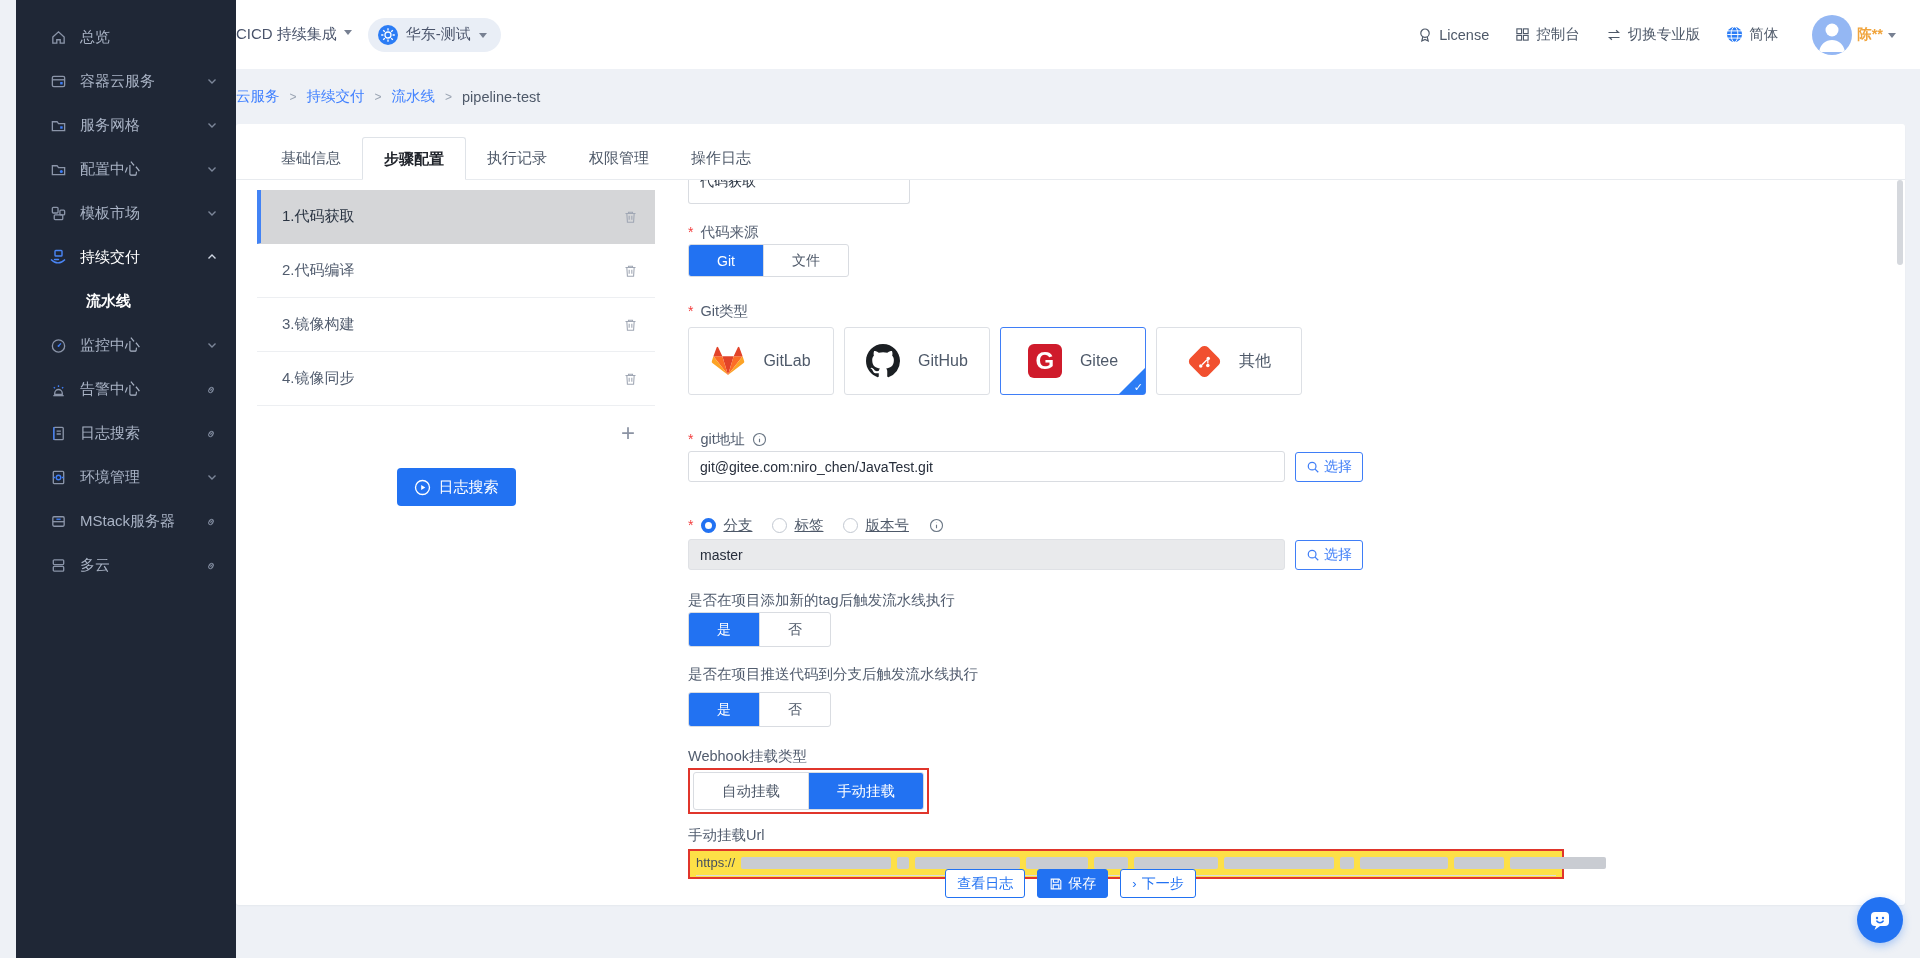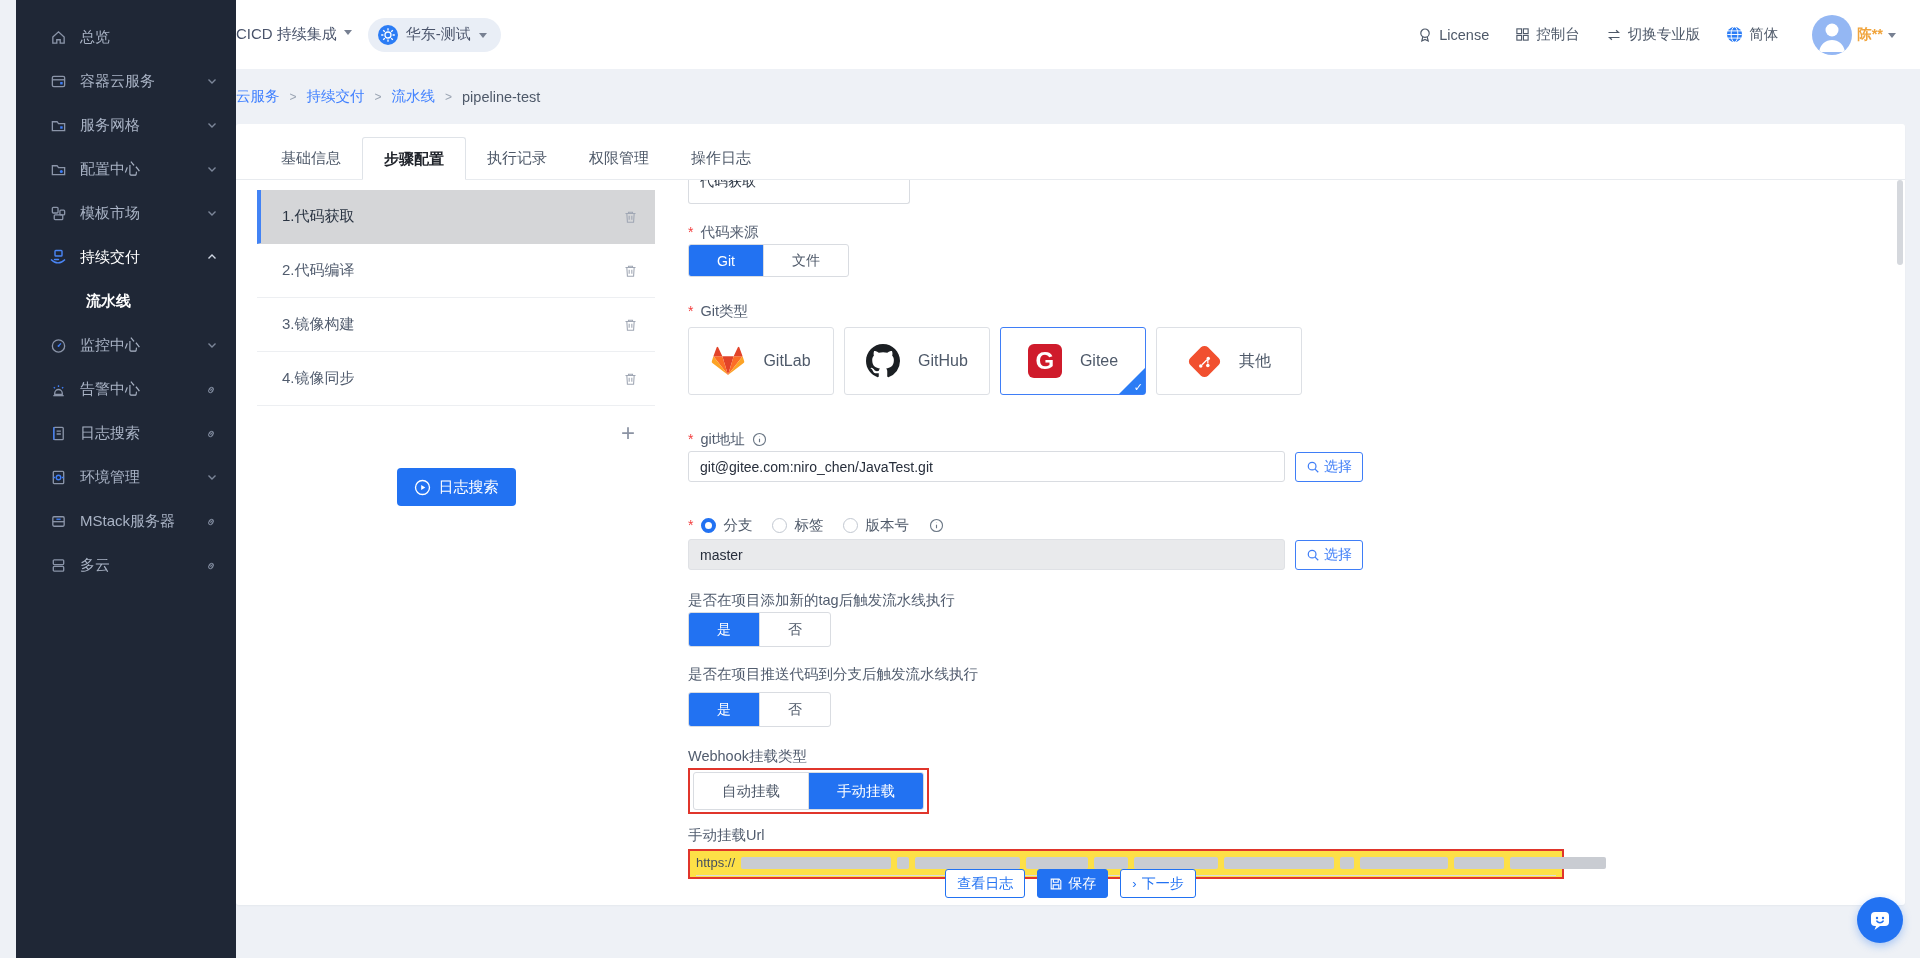--- a/index.html
+++ b/index.html
@@ -99,21 +99,21 @@
   .diamond svg { transform:rotate(-45deg); }
 
   .input-row { display:flex; align-items:center; gap:10px; }
   .text-input { width:597px; height:31px; border:1px solid #d9dce1; border-radius:3px; background:#fff;
     display:flex; align-items:center; padding:0 11px; font-size:14px; color:#272e3b; }
   .text-input.disabled { background:#e9eaec; border-color:#dfe1e5; }
   .btn-select { height:30px; padding:0 10px; border:1px solid #3f7ef7; background:#fff; color:#3f7ef7;
     border-radius:3px; font-size:14px; display:flex; align-items:center; gap:4px; cursor:pointer; }
 
   .radio-row { display:flex; align-items:center; gap:8px; height:20px; }
-  .radio-opt { display:flex; align-items:center; gap:7px; margin-right:12px; cursor:pointer; font-size:14.5px; color:#4e5969; }
+  .radio-opt { display:flex; align-items:center; gap:7px; margin-right:12px; cursor:pointer; font-size:14.5px; color:#4e5969;text-decoration:underline; }
   .radio { width:15px; height:15px; border-radius:50%; border:1px solid #c2c8d1; background:#fff; flex:none; }
   .radio.checked { border:4.5px solid #2272f2; }
 
   .red-box { display:inline-block; border:2px solid #e0352b; padding:2px 3px; background:#fff; }
   .url-red { width:876px; border:2px solid #e0352b; background:#fde047; padding:3px 6px 1px; }
   .url-line { display:flex; align-items:center; gap:6px; border-bottom:1px solid #d8dadf; padding-bottom:4px; height:22px; }
   .url-prefix { font-size:13px; color:#454f5e; flex:none; }
   .blk { height:12px; background:#c9ccd2; border-radius:2px; filter:blur(.7px); flex:none; }
 
   .scroll-thumb { position:absolute; right:2px; top:0; width:6px; height:85px; background:#d5d8dd; border-radius:3px; }

